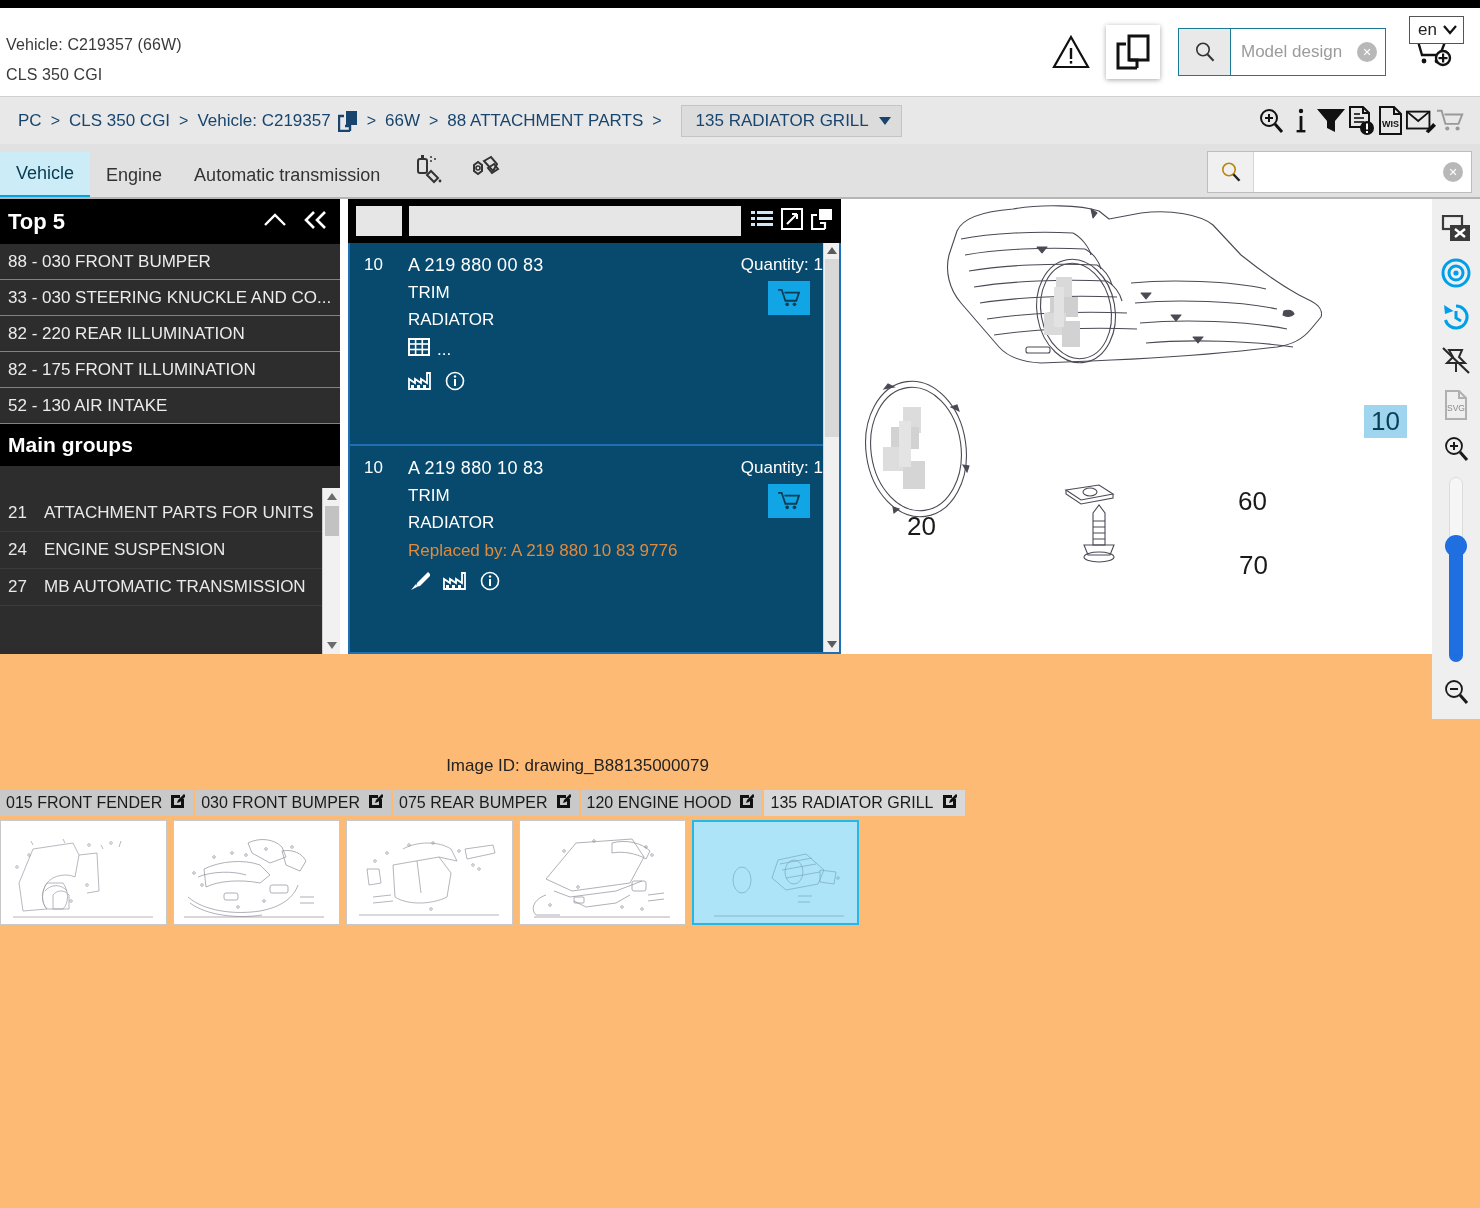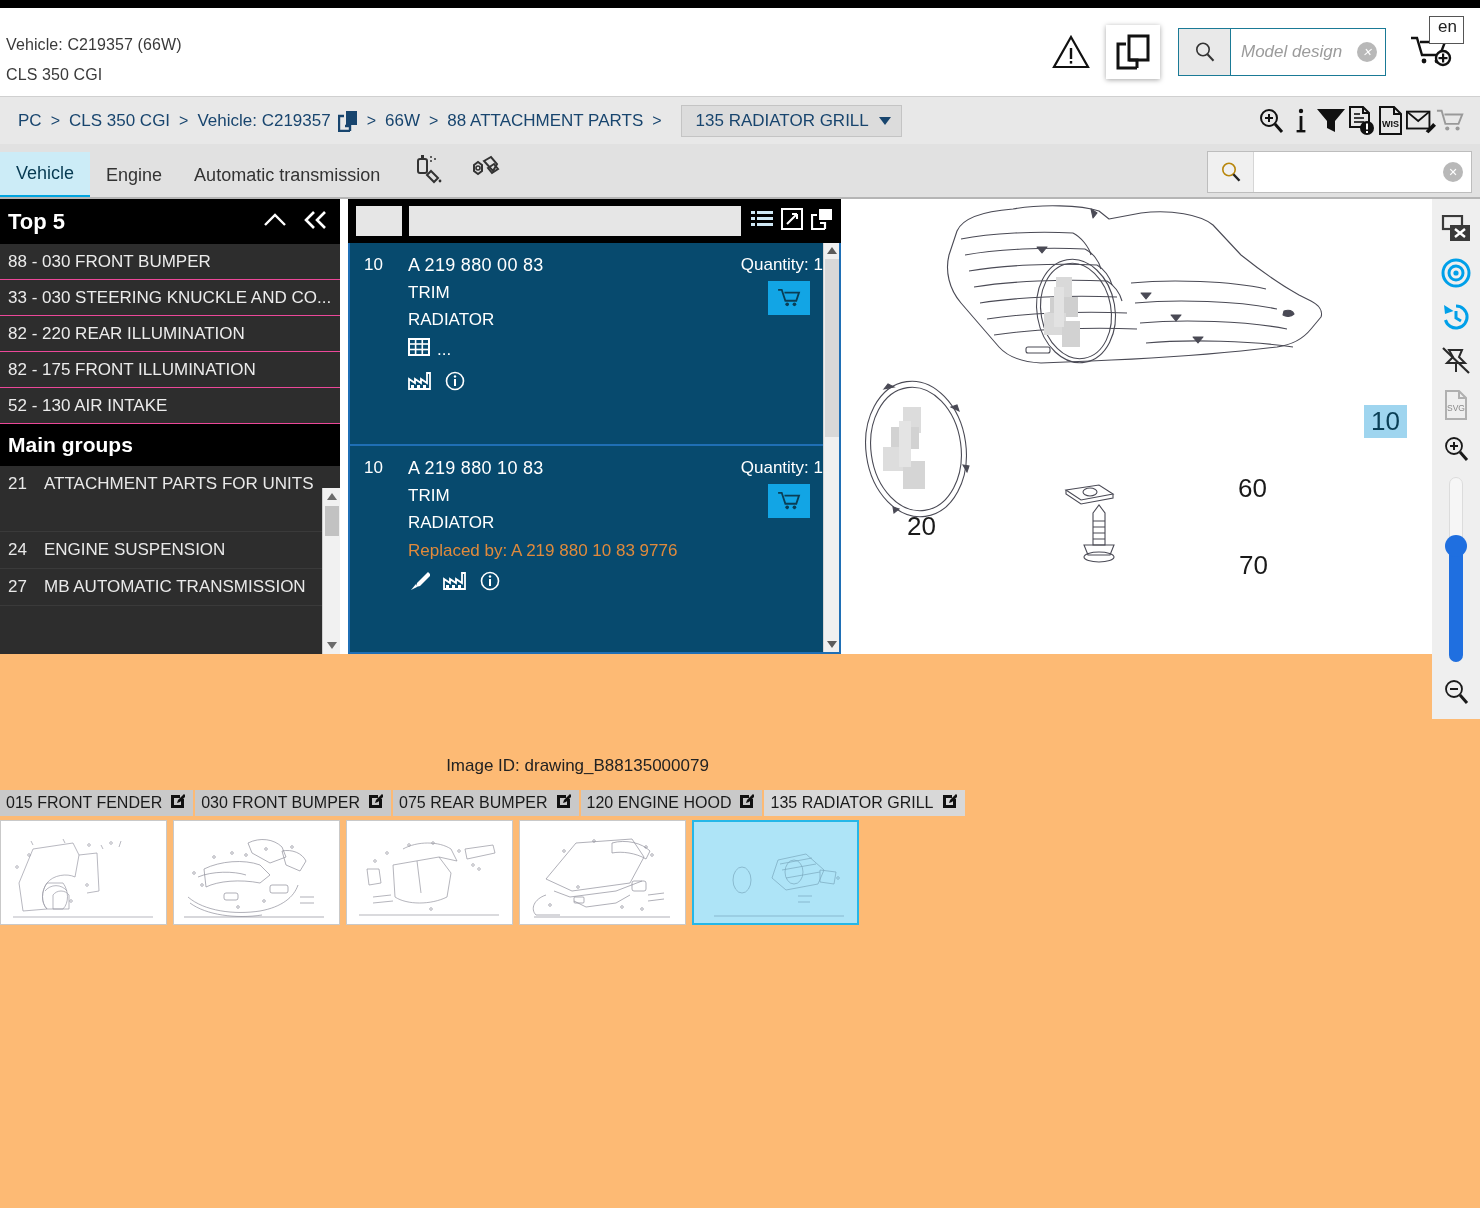--- a/index.html
+++ b/index.html
@@ -37,34 +37,34 @@
   }
   .model-search {
     width: 208px; height: 48px; border: 1px solid #1a7a96;
     display:flex; align-items: stretch; background:#fff; margin-right: 22px;
   }
   .model-search .mg {
     width: 52px; background:#e9e9e9; border-right:1px solid #1a7a96;
     display:flex;align-items:center;justify-content:center;
   }
   .model-search .mfield {
-    flex:1; position:relative; display:flex; align-items:center; padding-left:10px;font-style:italic;
+    flex:1; position:relative; display:flex; align-items:center; padding-left:10px;
   }
   .model-search .ph { color:#9b9b9b; font-size:17px; white-space:nowrap; }
   .clear-dot {
     position:absolute; right:8px; top:50%; transform:translateY(-50%);
     width:20px;height:20px;border-radius:50%;background:#b8b8b8;
     color:#fff;font-size:11px;display:flex;align-items:center;justify-content:center;
   }
   .cart-add { margin-right: 26px; width:46px;height:42px;display:flex;align-items:center;justify-content:center;}
   .lang-sel {
     margin-right: 8px; border:1px solid #555; background:#fff;
     height:28px; padding: 0 6px 0 8px; font-size:17px; color:#222;
     display:flex; align-items:center; gap:6px;
-    position:absolute; right: 8px; top: 8px; flex-direction: column;
+    position:absolute; right: 8px; top: 8px;
   }
 
   
   .crumbbar {
     height: 48px; background:#e8e8e8; border-top:1px solid #d0d0d0;
     display:flex; align-items:center; position:relative;
   }
   .crumbs { display:flex; align-items:center; padding-left: 18px; gap:0; }
   .crumb { font-size:17px; color:#18456e; white-space:nowrap; }
   .sep { font-size:16px; color:#18456e; margin:0 9px; }
@@ -110,21 +110,21 @@
   .sb-head .acts { display:flex; align-items:center; gap:14px; }
   .sb-item {
     height:36px; display:flex; align-items:center; padding-left:8px;
     font-size:17px; color:#ececec; border-bottom:1px solid #ec4899;
     white-space:nowrap; overflow:hidden;
   }
   .sb-sub { background:#000; height:42px; display:flex; align-items:center; padding-left:8px; }
   .sb-sub .t { font-size:21px; font-weight:bold; }
   .mg-list { position:relative; }
   .mg-item {
-    display:flex; align-items:flex-start; font-size:17px; color:#e9e9e9;
+    display:flex; align-items:flex-end; font-size:17px; color:#e9e9e9;
     padding: 8px 0 8px 8px; border-bottom:1px solid #3a3a3a; min-height:36px;
   }
   .mg-item.tall { min-height: 66px; }
   .mg-num { width:36px; flex:none; }
   .sb-scroll {
     position:absolute; right:0; top:289px; width:18px; height:166px;
     background:#f1f1f1; border-left:1px solid #cfcfcf;
   }
   .sb-scroll .thumb { position:absolute; top:18px; left:2px; width:14px; height:30px; background:#c2c2c2;}
   .sb-scroll .ar { position:absolute; left:4px; width:0;height:0;border-left:5px solid transparent;border-right:5px solid transparent;}
@@ -634,21 +634,21 @@
         <g fill="none" stroke="#4a4a55" stroke-width="1.1">
           <path d="M252 314 L258 306 L264 314 L264 346 L252 346 Z"></path>
           <path d="M252 322 h12 M252 328 h12 M252 334 h12 M252 340 h12"></path>
           <path d="M243 346 L273 346 L269 356 L247 356 Z"></path>
           <ellipse cx="258" cy="358" rx="15" ry="5"></ellipse>
         </g>
       </svg>
 
       <div class="dgm-label hl" style="left:523px; top:206px;">10</div>
       <div class="dgm-label" style="left:66px; top:312px;">20</div>
-      <div class="dgm-label" style="left:397px; top:274px;">60</div>
+      <div class="dgm-label" style="left:397px; top:287px;">60</div>
       <div class="dgm-label" style="left:398px; top:351px;">70</div>
 
       <div class="vtoolbar">
         <div class="vt-btn">
           <svg width="30" height="28" viewBox="0 0 30 28">
             <rect x="2" y="1" width="19" height="13" fill="none" stroke="#3a3a3a" stroke-width="2.2"></rect>
             <rect x="9" y="10" width="20" height="16" fill="#3a3a3a"></rect>
             <path d="M14 14 l10 8 M24 14 l-10 8" stroke="#fff" stroke-width="2.4"></path>
           </svg>
         </div>

